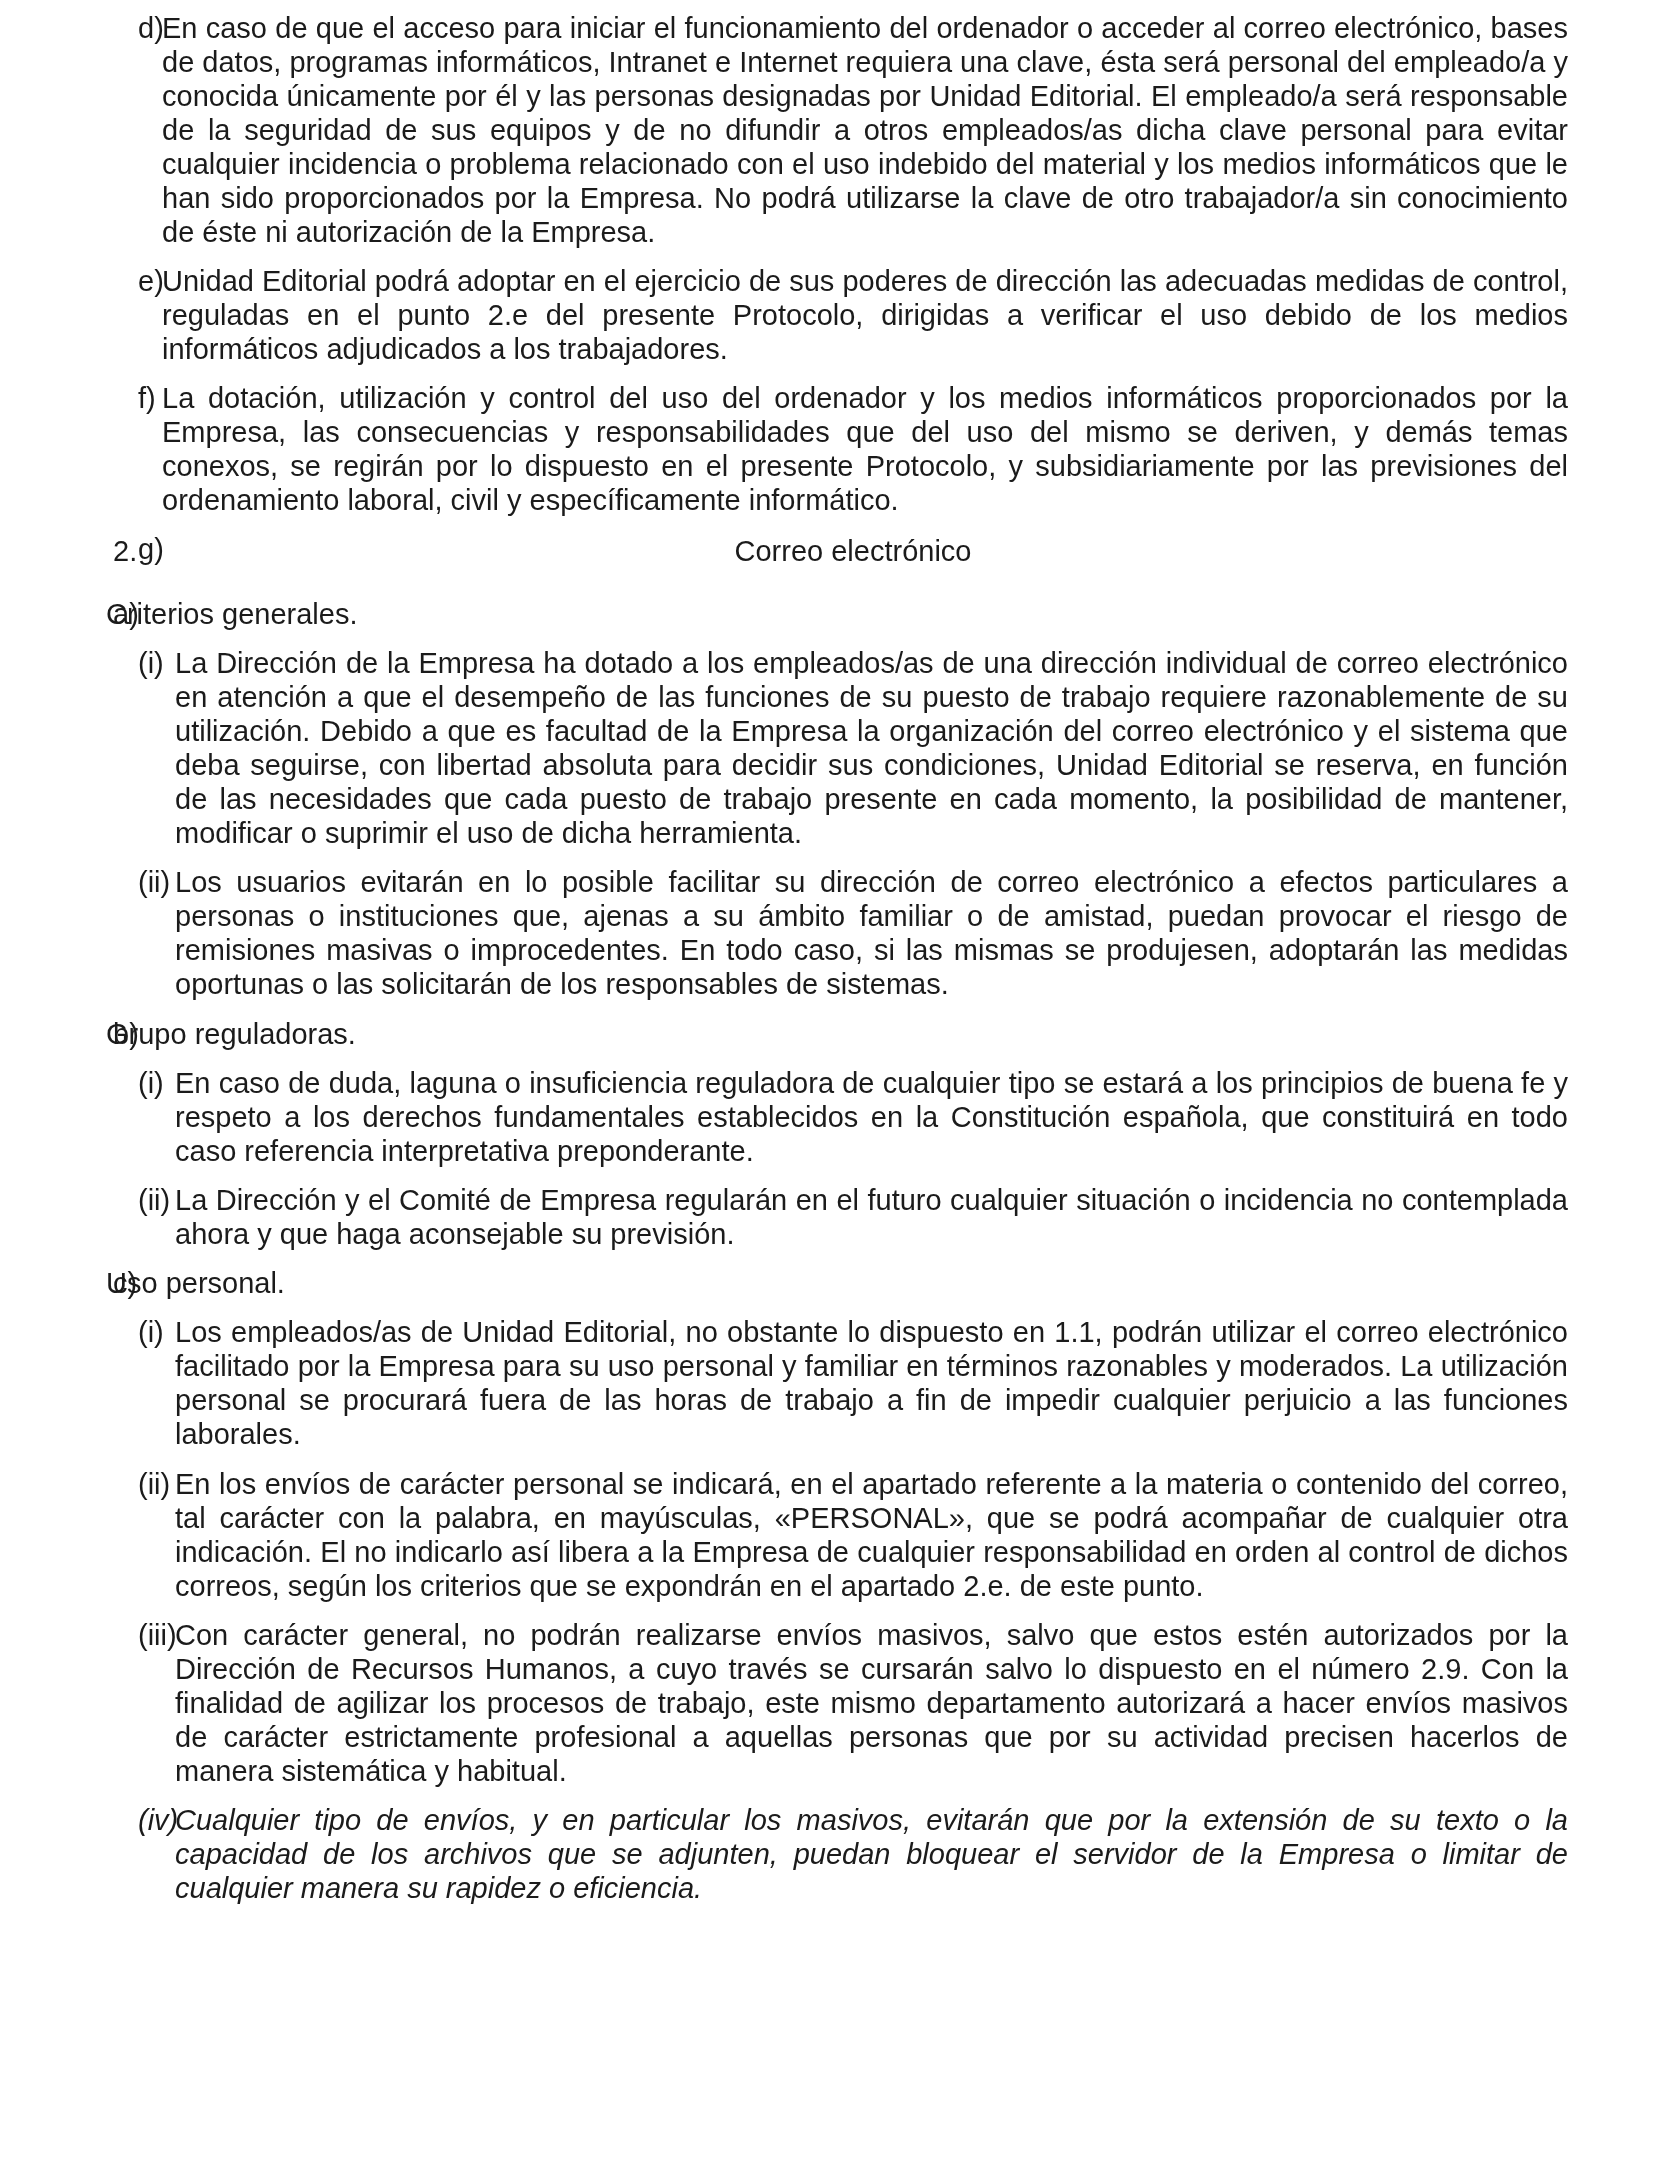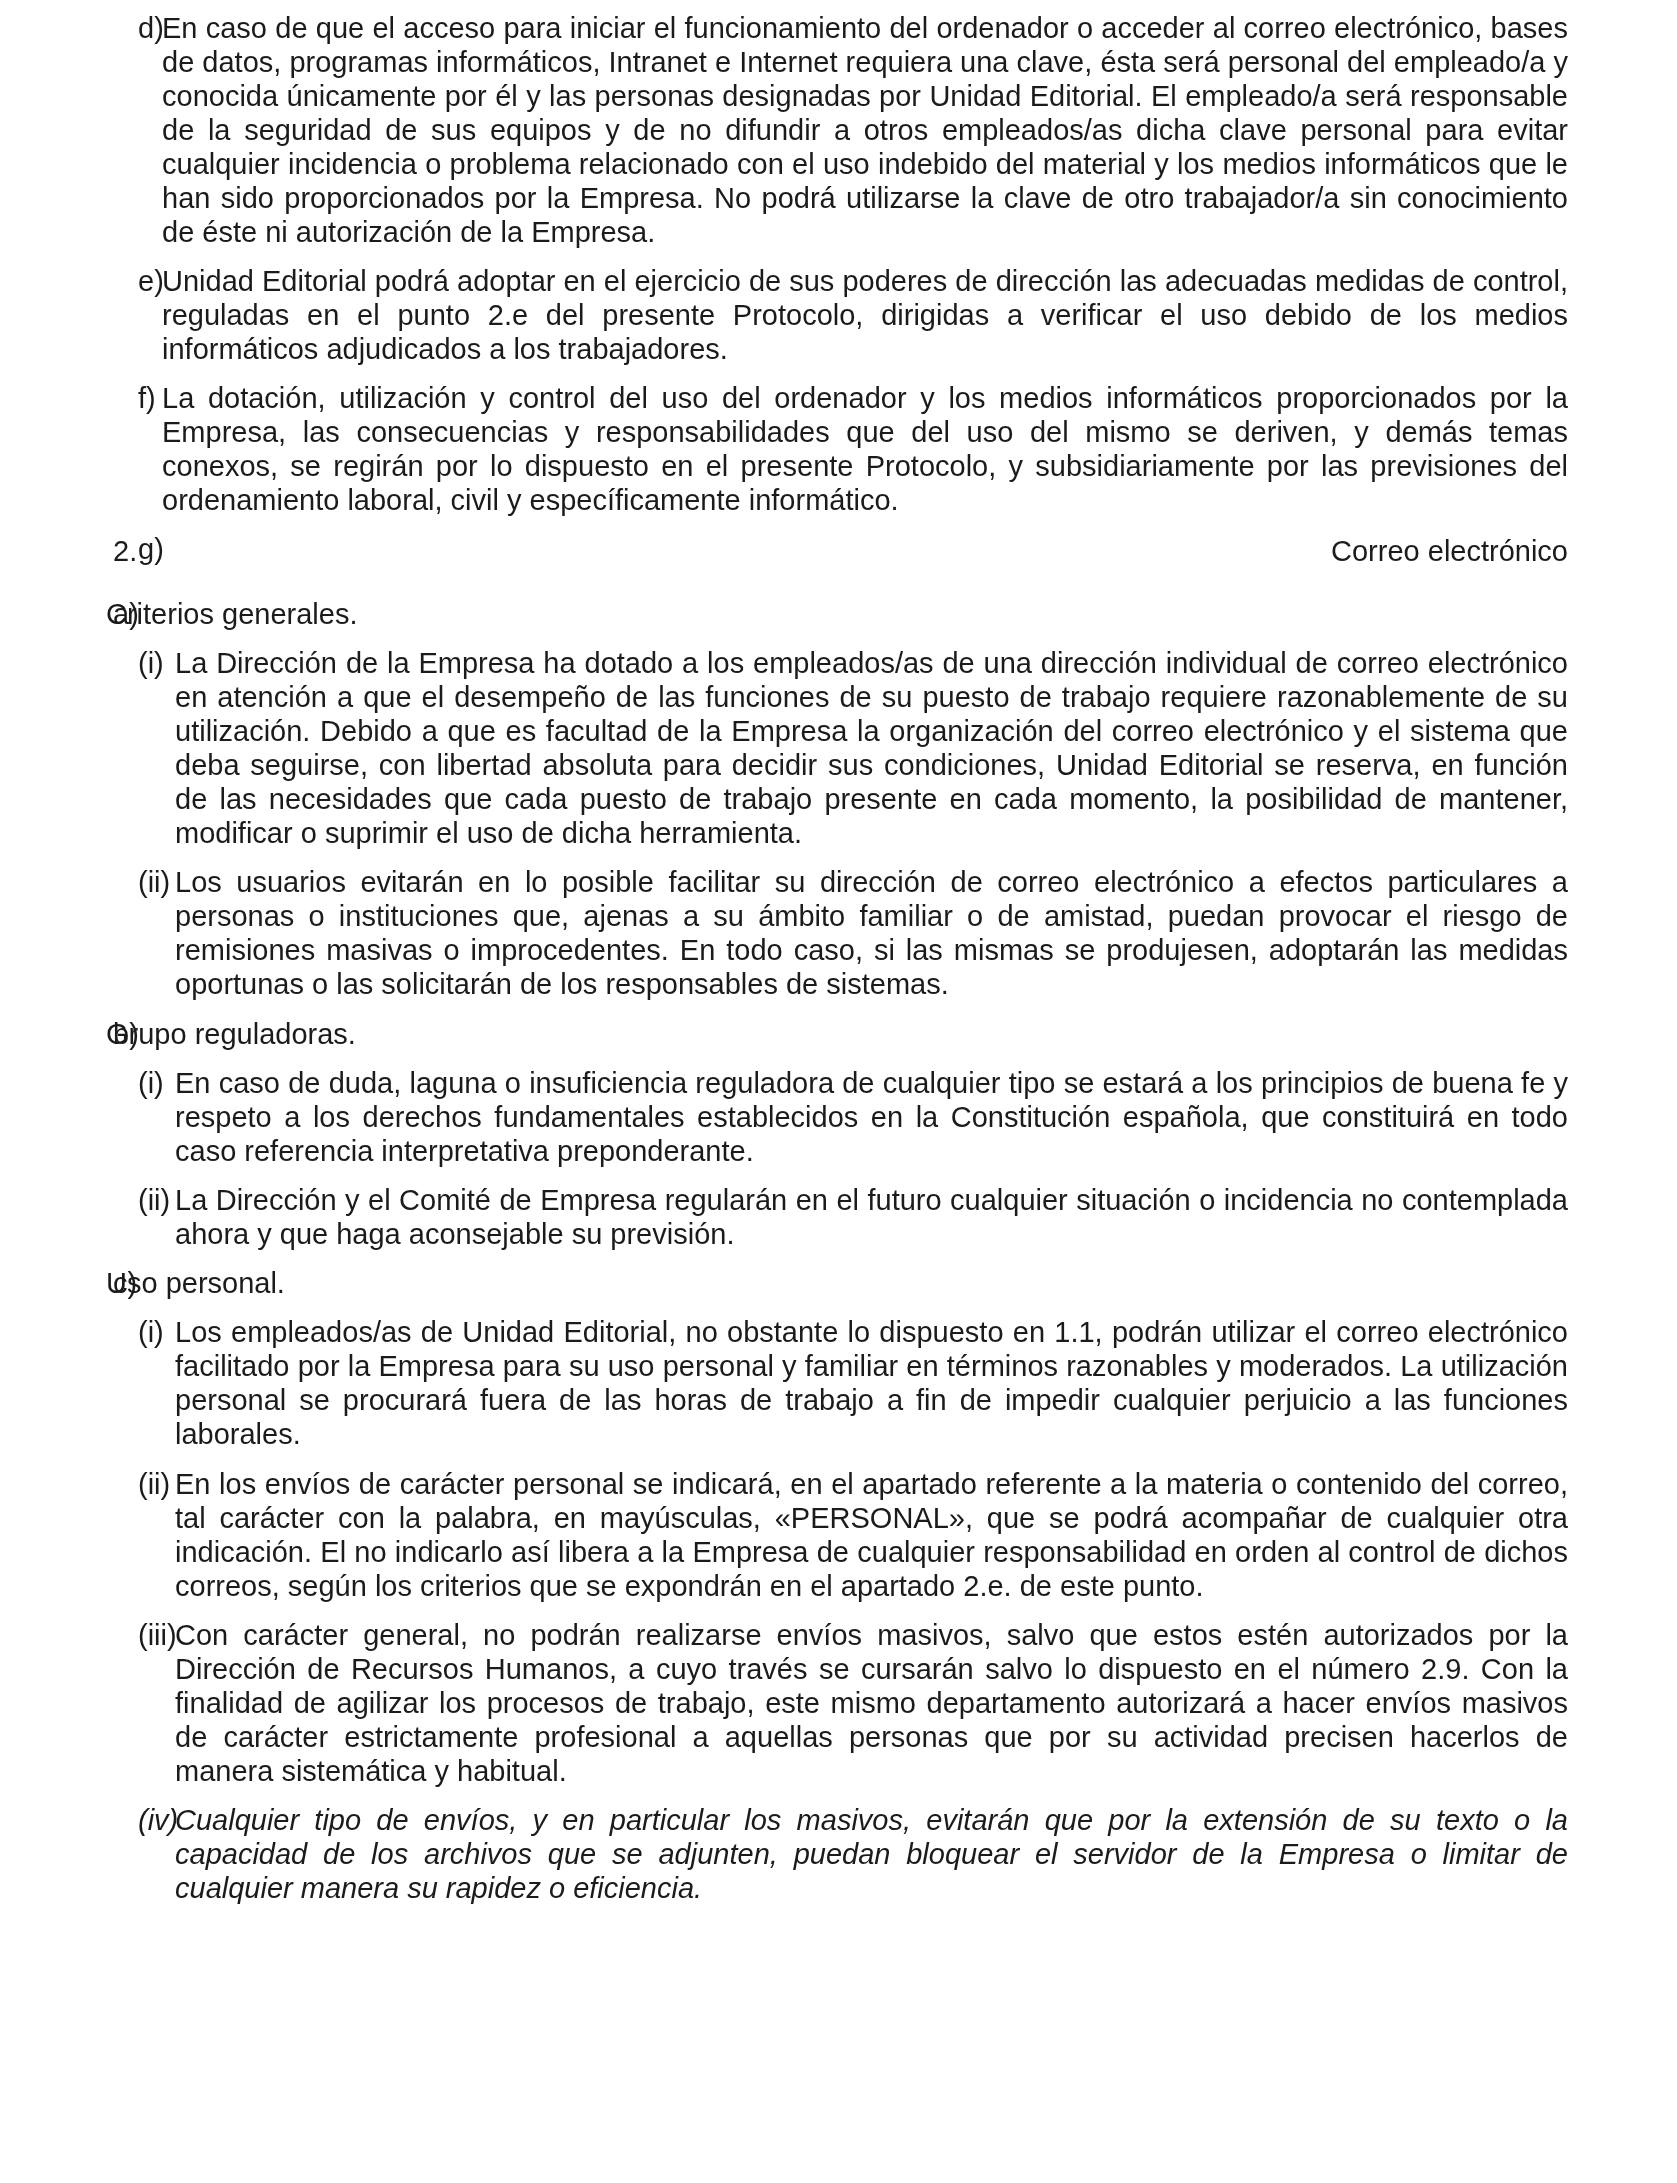--- a/index.html
+++ b/index.html
@@ -35,21 +35,21 @@
     text-align: justify;
     hyphens: auto;
     -webkit-hyphens: auto;
   }
   
   .item.alpha .label { left: 138px; }
   .item.alpha .body  { margin-left: 162px; }
   
   .item.section { margin-top: 17px; margin-bottom: 29px; }
   .item.section .label { left: 113px; }
-  .item.section .body  { margin-left: 138px; text-align: right; }
+  .item.section .body  { margin-left: 138px; text-align: center; }
   
   .item.outer .label { left: 113px; }
   .item.outer .body  { margin-left: 106px; text-align: left; }
   
   .item.roman .label { left: 138px; }
   .item.roman .body  { margin-left: 175px; }
 </style>
 </head>
 <body>
 

